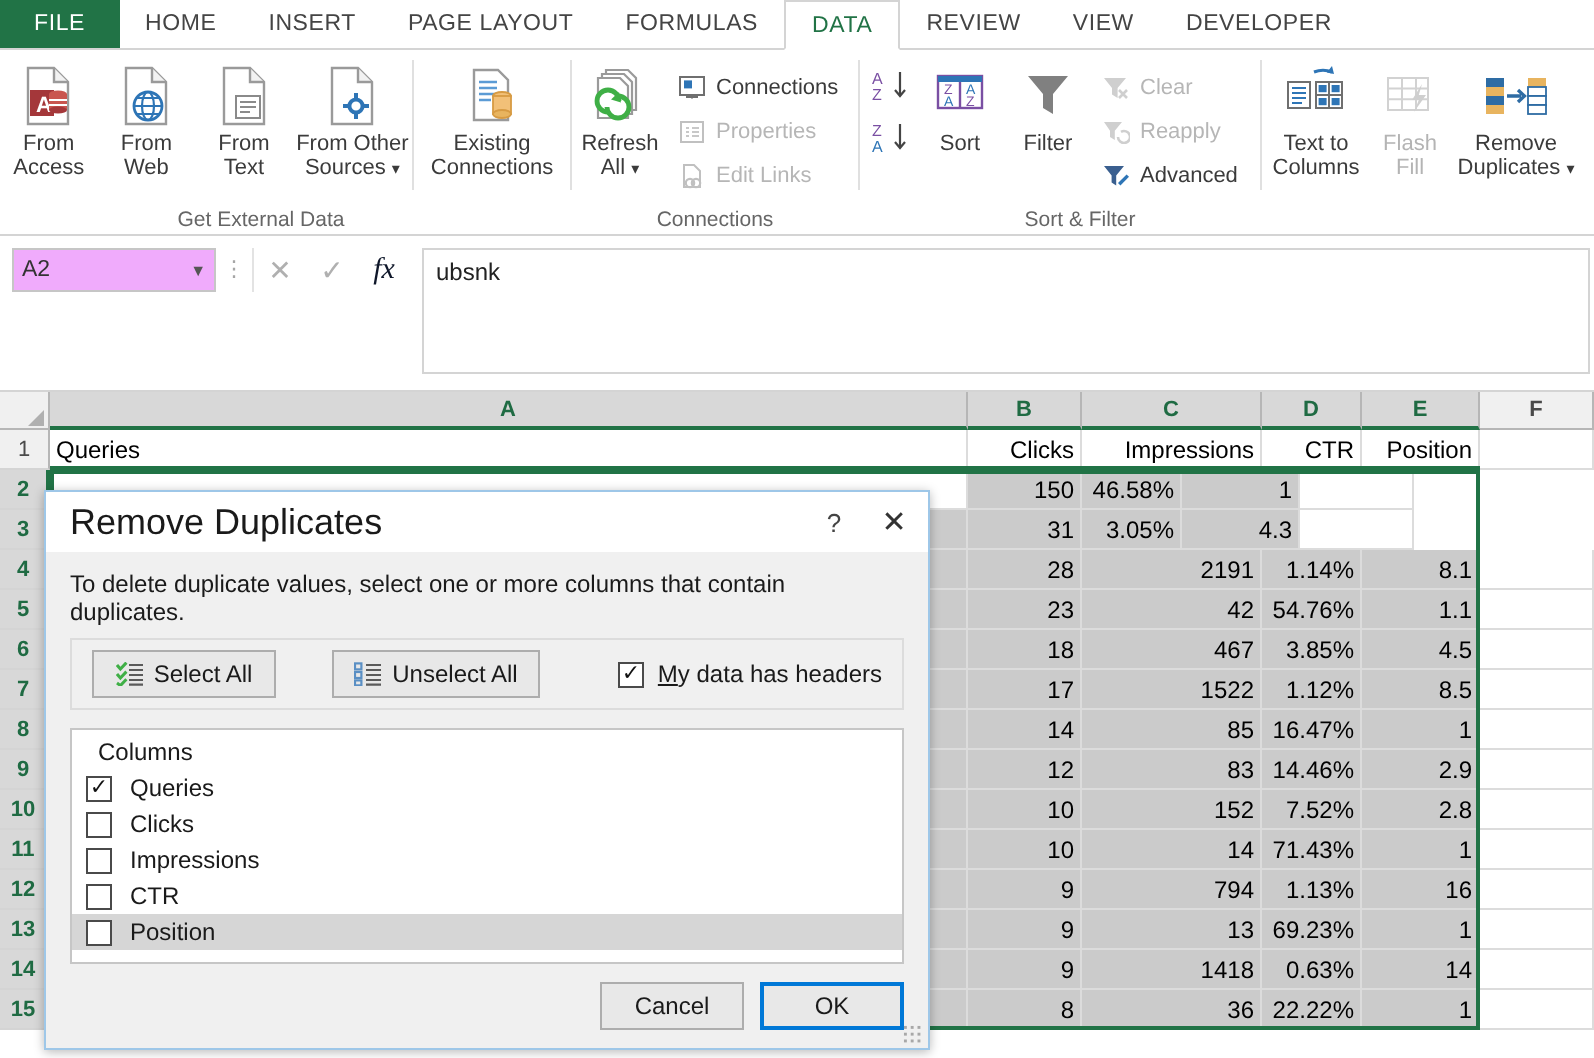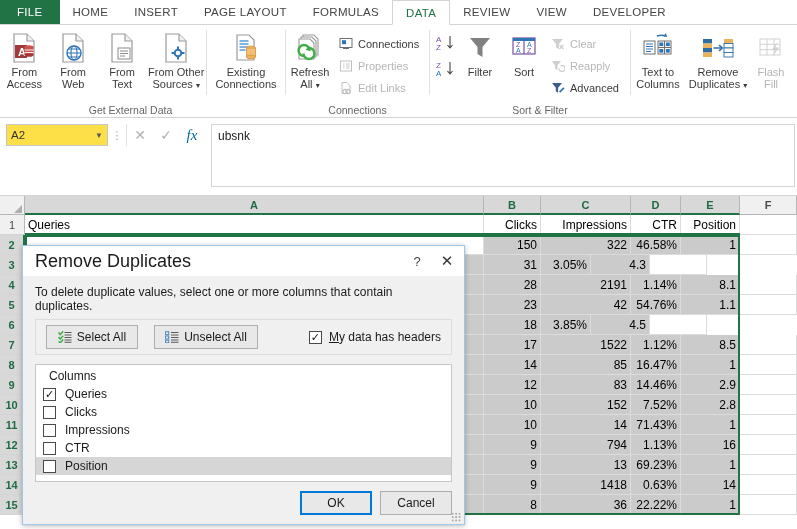--- a/index.html
+++ b/index.html
@@ -49,21 +49,21 @@
              padding-top:6px; gap:3px; }
   .smallbtn{ display:flex; align-items:center; gap:5px; height:19px;
              padding:0 4px; font-size:11px; color:#3b3b3b; cursor:default; }
   .smallbtn.dis{ color:#b6b6b6; }
   .smallbtn .sic{ width:15px; height:15px; display:flex; align-items:center; justify-content:center;}
 
   
   .fbar{ height:78px; background:#fff; display:flex; align-items:flex-start;
          padding:6px 0 0 6px; border-bottom:1px solid #d4d4d4; }
   .namebox{
-    width:102px; height:22px; border:1px solid #c6c6c6; background:#fde047;
+    width:102px; height:22px; border:1px solid #c6c6c6; background:#f0abfc;
     display:flex; align-items:center; padding:0 4px; font-size:11.5px; color:#333;
     justify-content:space-between;
   }
   .namebox .caret{ color:#555; font-size:8px; }
   .fbdots{ width:18px; text-align:center; color:#a6a6a6; font-size:11px; line-height:22px;}
   .fbicons{ display:flex; align-items:center; height:22px; border:1px solid #e3e3e3;
             border-right:none; border-top:none; border-bottom:none; }
   .fbico{ width:26px; height:22px; display:flex; align-items:center; justify-content:center;
           color:#b0b0b0; font-size:14px; }
   .fbinput{
@@ -307,40 +307,40 @@
             <svg width="22" height="18" viewBox="0 0 22 18">
               <text x="0" y="8" font-family="Liberation Sans, sans-serif" font-size="8" fill="#7a4fa3">Z</text>
               <text x="0" y="16" font-family="Liberation Sans, sans-serif" font-size="8" fill="#2e75b6">A</text>
               <path d="M14 2 v12 M11.5 11 l2.5 3 l2.5 -3" fill="none" stroke="#444" stroke-width="1.1"></path>
             </svg>
           </div>
         </div>
 
         <div class="bigbtn" style="width:44px;">
           <div class="ic">
-            <svg width="30" height="28" viewBox="0 0 30 28">
-              <path d="M5 4 h20 l-7.5 9 v10 l-5 -3 v-7 z" fill="#808080"></path>
-            </svg>
-          </div>
-          <div class="lb">Filter</div>
-        </div>
-
-        <div class="bigbtn" style="width:44px;">
-          <div class="ic">
             <svg width="32" height="26" viewBox="0 0 32 26">
               <rect x="5" y="3" width="22" height="16" fill="#fff" stroke="#7a4fa3" stroke-width="1.2"></rect>
               <rect x="5" y="3" width="22" height="3" fill="#2e75b6"></rect>
               <line x1="16" y1="6" x2="16" y2="19" stroke="#7a4fa3" stroke-width="1.2"></line>
               <text x="8" y="12" font-family="Liberation Sans, sans-serif" font-size="7" fill="#7a4fa3">Z</text>
               <text x="8" y="18" font-family="Liberation Sans, sans-serif" font-size="7" fill="#2e75b6">A</text>
               <text x="19" y="12" font-family="Liberation Sans, sans-serif" font-size="7" fill="#2e75b6">A</text>
               <text x="19" y="18" font-family="Liberation Sans, sans-serif" font-size="7" fill="#7a4fa3">Z</text>
             </svg>
           </div>
           <div class="lb">Sort</div>
+        </div>
+
+        <div class="bigbtn" style="width:44px;">
+          <div class="ic">
+            <svg width="30" height="28" viewBox="0 0 30 28">
+              <path d="M5 4 h20 l-7.5 9 v10 l-5 -3 v-7 z" fill="#808080"></path>
+            </svg>
+          </div>
+          <div class="lb">Filter</div>
         </div>
 
         <div class="smallcol">
           <div class="smallbtn dis">
             <span class="sic">
               <svg width="14" height="13" viewBox="0 0 14 13">
                 <path d="M1 2 h11 l-4.2 5 v5 l-2.8 -1.7 v-3.3 z" fill="#cfcfcf"></path>
                 <path d="M8.5 8 l4 4 M12.5 8 l-4 4" stroke="#cfcfcf" stroke-width="1.3"></path>
               </svg>
             </span>
@@ -385,65 +385,65 @@
               <line x1="17" y1="14.5" x2="30" y2="14.5" stroke="#6f6f6f" stroke-width="1"></line>
               <rect x="18.3" y="9.5" width="4" height="3.6" fill="#2e75b6"></rect>
               <rect x="24.8" y="9.5" width="4" height="3.6" fill="#2e75b6"></rect>
               <rect x="18.3" y="16" width="4" height="3.6" fill="#2e75b6"></rect>
               <rect x="24.8" y="16" width="4" height="3.6" fill="#2e75b6"></rect>
             </svg>
           </div>
           <div class="lb"><span>Text to</span><br><span>Columns</span></div>
         </div>
 
+        <div class="bigbtn dis" style="width:40px;">
+          <div class="ic">
+            <svg width="30" height="28" viewBox="0 0 30 28">
+              <rect x="4" y="5" width="20" height="16" fill="#fff" stroke="#d2d2d2" stroke-width="1"></rect>
+              <line x1="4" y1="10.3" x2="24" y2="10.3" stroke="#d2d2d2"></line>
+              <line x1="4" y1="15.6" x2="24" y2="15.6" stroke="#d2d2d2"></line>
+              <line x1="11" y1="5" x2="11" y2="21" stroke="#d2d2d2"></line>
+              <line x1="18" y1="5" x2="18" y2="21" stroke="#d2d2d2"></line>
+              <path d="M21 8 l-5 8 h3.4 l-2.4 6 l6 -8.5 h-3.6 z" fill="#cfcfcf"></path>
+            </svg>
+          </div>
+          <div class="lb"><span>Flash</span><br><span>Fill</span></div>
+        </div>
+
         <div class="bigbtn" style="width:66px;">
           <div class="ic">
             <svg width="36" height="28" viewBox="0 0 36 28">
               <rect x="3" y="5" width="9" height="4.5" fill="#2e6ca4"></rect>
               <rect x="3" y="9.5" width="9" height="4.5" fill="#e8b45f"></rect>
               <rect x="3" y="14" width="9" height="4.5" fill="#2e6ca4"></rect>
               <rect x="3" y="18.5" width="9" height="4.5" fill="#e8b45f"></rect>
               <path d="M13.5 14 h7 M19 11 l3.2 3 l-3.2 3" fill="none" stroke="#2e6ca4" stroke-width="1.7"></path>
               <rect x="24" y="5" width="9" height="4.5" fill="#e8b45f"></rect>
               <rect x="24" y="9.5" width="9" height="4.5" fill="#fff" stroke="#2e6ca4" stroke-width=".9"></rect>
               <rect x="24" y="14" width="9" height="4.5" fill="#fff" stroke="#2e6ca4" stroke-width=".9"></rect>
               <rect x="24" y="18.5" width="9" height="4.5" fill="#fff" stroke="#2e6ca4" stroke-width=".9"></rect>
             </svg>
           </div>
           <div class="lb"><span>Remove</span><br><span>Duplicates </span><span style="font-size:8px;">▾</span></div>
         </div>
-
-        <div class="bigbtn dis" style="width:40px;">
-          <div class="ic">
-            <svg width="30" height="28" viewBox="0 0 30 28">
-              <rect x="4" y="5" width="20" height="16" fill="#fff" stroke="#d2d2d2" stroke-width="1"></rect>
-              <line x1="4" y1="10.3" x2="24" y2="10.3" stroke="#d2d2d2"></line>
-              <line x1="4" y1="15.6" x2="24" y2="15.6" stroke="#d2d2d2"></line>
-              <line x1="11" y1="5" x2="11" y2="21" stroke="#d2d2d2"></line>
-              <line x1="18" y1="5" x2="18" y2="21" stroke="#d2d2d2"></line>
-              <path d="M21 8 l-5 8 h3.4 l-2.4 6 l6 -8.5 h-3.6 z" fill="#cfcfcf"></path>
-            </svg>
-          </div>
-          <div class="lb"><span>Flash</span><br><span>Fill</span></div>
-        </div>
       </div>
       <div class="glabel"></div>
     </div>
   </div>
 
   <div class="fbar">
     <div class="namebox">
       <span>A2</span>
       <span class="caret">▼</span>
     </div>
     <div class="fbdots">⋮</div>
     <div class="fbicons">
       <div class="fbico">✕</div>
       <div class="fbico">✓</div>
-      <div class="fbico" style="font-style:italic;font-family:'Liberation Serif',serif;color:#0369a1;font-size:15px;">
+      <div class="fbico" style="font-style:italic;font-family:'Liberation Serif',serif;color:#0f172a;font-size:15px;">
           <span>fx</span>
         </div>
     </div>
     <div class="fbinput">ubsnk</div>
   </div>
 
   <div class="gridwrap">
     <div class="colhdr" id="colhdr">
         <div class="corner"></div>
         <div class="ch sel" style="width: 459px;">A</div>
@@ -460,21 +460,20 @@
           <div class="cell num" style="width: 57px;">Clicks</div>
           <div class="cell num" style="width: 90px;">Impressions</div>
           <div class="cell num" style="width: 50px;">CTR</div>
           <div class="cell num" style="width: 59px;">Position</div>
           <div class="cell num" style="width: 57px;"></div>
         </div>
         <div class="row">
           <div class="rh sel">2</div>
           <div class="cell active" style="width: 459px;"></div>
           <div class="cell num selrange" style="width: 57px;">150</div>
-          <div class="cell num selrange" style="width: 90px;">322</div>
           <div class="cell num selrange" style="width: 50px;">46.58%</div>
           <div class="cell num selrange" style="width: 59px;">1</div>
           <div class="cell num" style="width: 57px;"></div>
         </div>
         <div class="row">
           <div class="rh sel">3</div>
           <div class="cell selrange" style="width: 459px;"></div>
           <div class="cell num selrange" style="width: 57px;">31</div>
           <div class="cell num selrange" style="width: 50px;">3.05%</div>
           <div class="cell num selrange" style="width: 59px;">4.3</div>
@@ -495,20 +494,21 @@
           <div class="cell num selrange" style="width: 57px;">23</div>
           <div class="cell num selrange" style="width: 90px;">42</div>
           <div class="cell num selrange" style="width: 50px;">54.76%</div>
           <div class="cell num selrange" style="width: 59px;">1.1</div>
           <div class="cell num" style="width: 57px;"></div>
         </div>
         <div class="row">
           <div class="rh sel">6</div>
           <div class="cell selrange" style="width: 459px;"></div>
           <div class="cell num selrange" style="width: 57px;">18</div>
+          <div class="cell num selrange" style="width: 90px;">467</div>
           <div class="cell num selrange" style="width: 50px;">3.85%</div>
           <div class="cell num selrange" style="width: 59px;">4.5</div>
           <div class="cell num" style="width: 57px;"></div>
         </div>
         <div class="row">
           <div class="rh sel">7</div>
           <div class="cell selrange" style="width: 459px;"></div>
           <div class="cell num selrange" style="width: 57px;">17</div>
           <div class="cell num selrange" style="width: 90px;">1522</div>
           <div class="cell num selrange" style="width: 50px;">1.12%</div>
@@ -605,21 +605,21 @@
         <span>
           <svg width="14" height="12" viewBox="0 0 14 12">
             <path d="M0.5 1.5 l1.7 2 l3 -3.2" fill="none" stroke="#3faf46" stroke-width="1.5"></path>
             <path d="M0.5 6 l1.7 2 l3 -3.2" fill="none" stroke="#3faf46" stroke-width="1.5"></path>
             <path d="M0.5 10.5 l1.7 1.3 l3 -3.2" fill="none" stroke="#3faf46" stroke-width="1.5"></path>
             <path d="M6.5 1.5 h7 M6.5 4 h7 M6.5 6.5 h7 M6.5 9 h7 M6.5 11.3 h7" stroke="#5a5a5a" stroke-width="1.1"></path>
           </svg>
         </span>
         <span><span>Select All</span></span>
       </div>
-      <div class="btn" style="width:104px;margin-left:16px;">
+      <div class="btn" style="width:104px;margin-left:28px;">
         <span>
           <svg width="14" height="12" viewBox="0 0 14 12">
             <rect x="0.5" y="0.7" width="3.2" height="3" fill="none" stroke="#5a8fc4" stroke-width="1.1"></rect>
             <rect x="0.5" y="5" width="3.2" height="3" fill="none" stroke="#5a8fc4" stroke-width="1.1"></rect>
             <rect x="0.5" y="9.2" width="3.2" height="2.5" fill="none" stroke="#5a8fc4" stroke-width="1.1"></rect>
             <path d="M6 1.5 h7.5 M6 4 h7.5 M6 6.5 h7.5 M6 9 h7.5 M6 11.3 h7.5" stroke="#5a5a5a" stroke-width="1.1"></path>
           </svg>
         </span>
         <span><span>Unselect All</span></span>
       </div>
@@ -649,19 +649,19 @@
             <span>CTR</span>
           </div>
           <div class="lrow hl">
             <span class="cbox"></span>
             <span>Position</span>
           </div>
         </div>
     </div>
 
     <div class="dlg-footer">
+      <div class="btn main">Cancel</div>
       <div class="btn main focus">OK</div>
-      <div class="btn main">Cancel</div>
     </div>
     <div class="grip"></div>
   </div>
 
 </div>
 
 </body></html>

